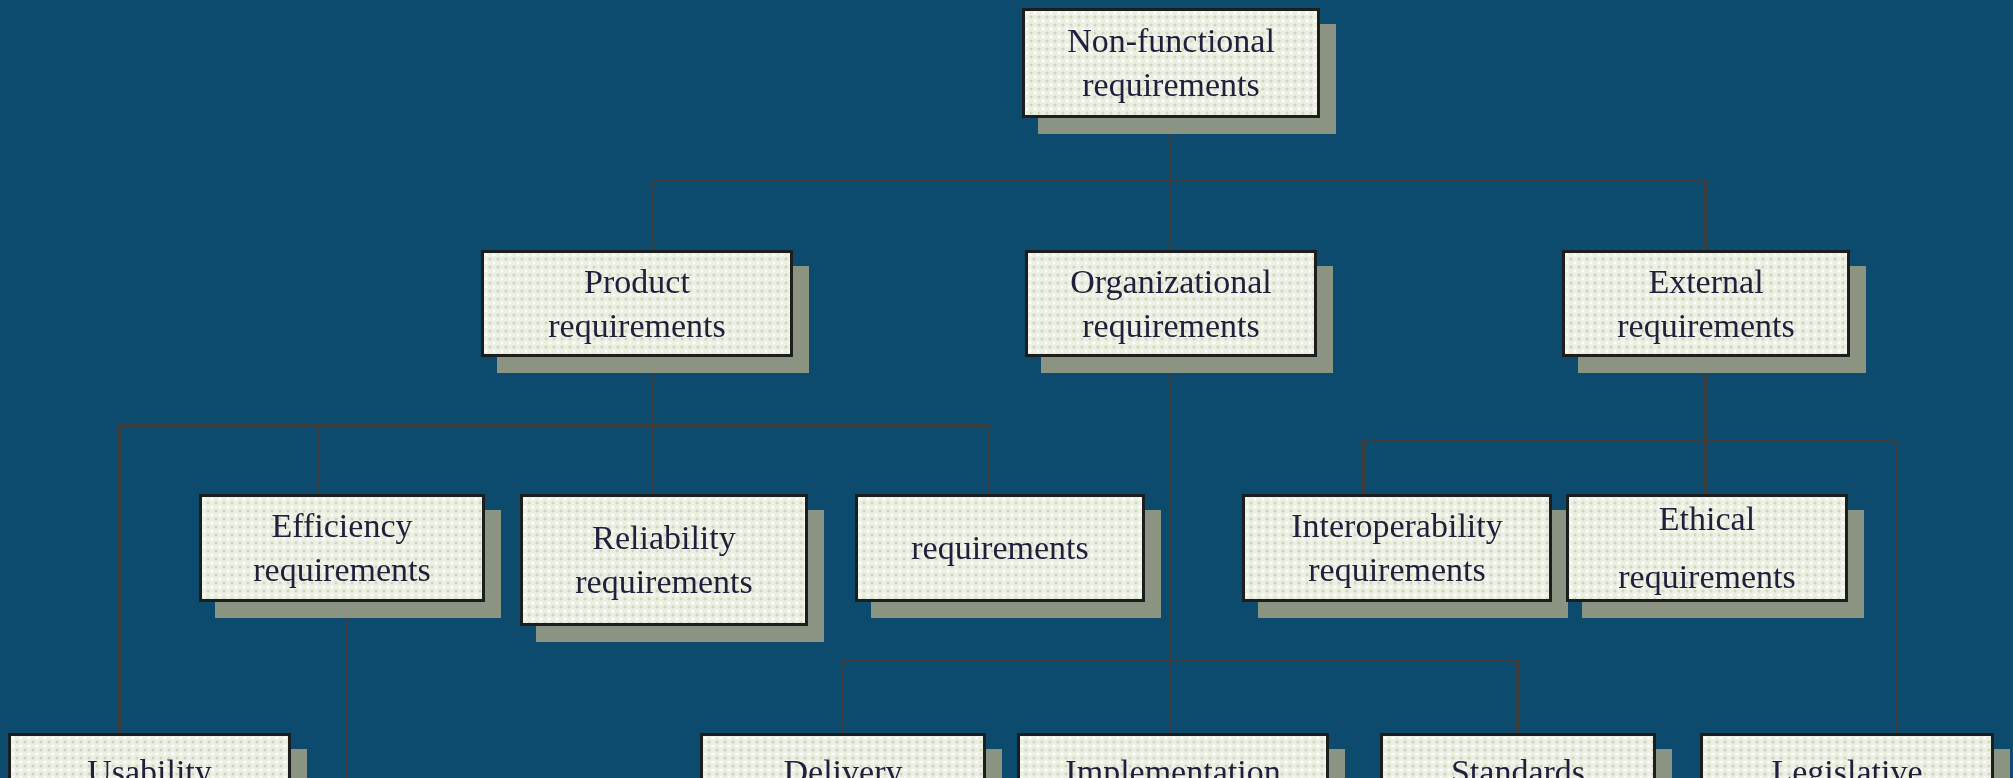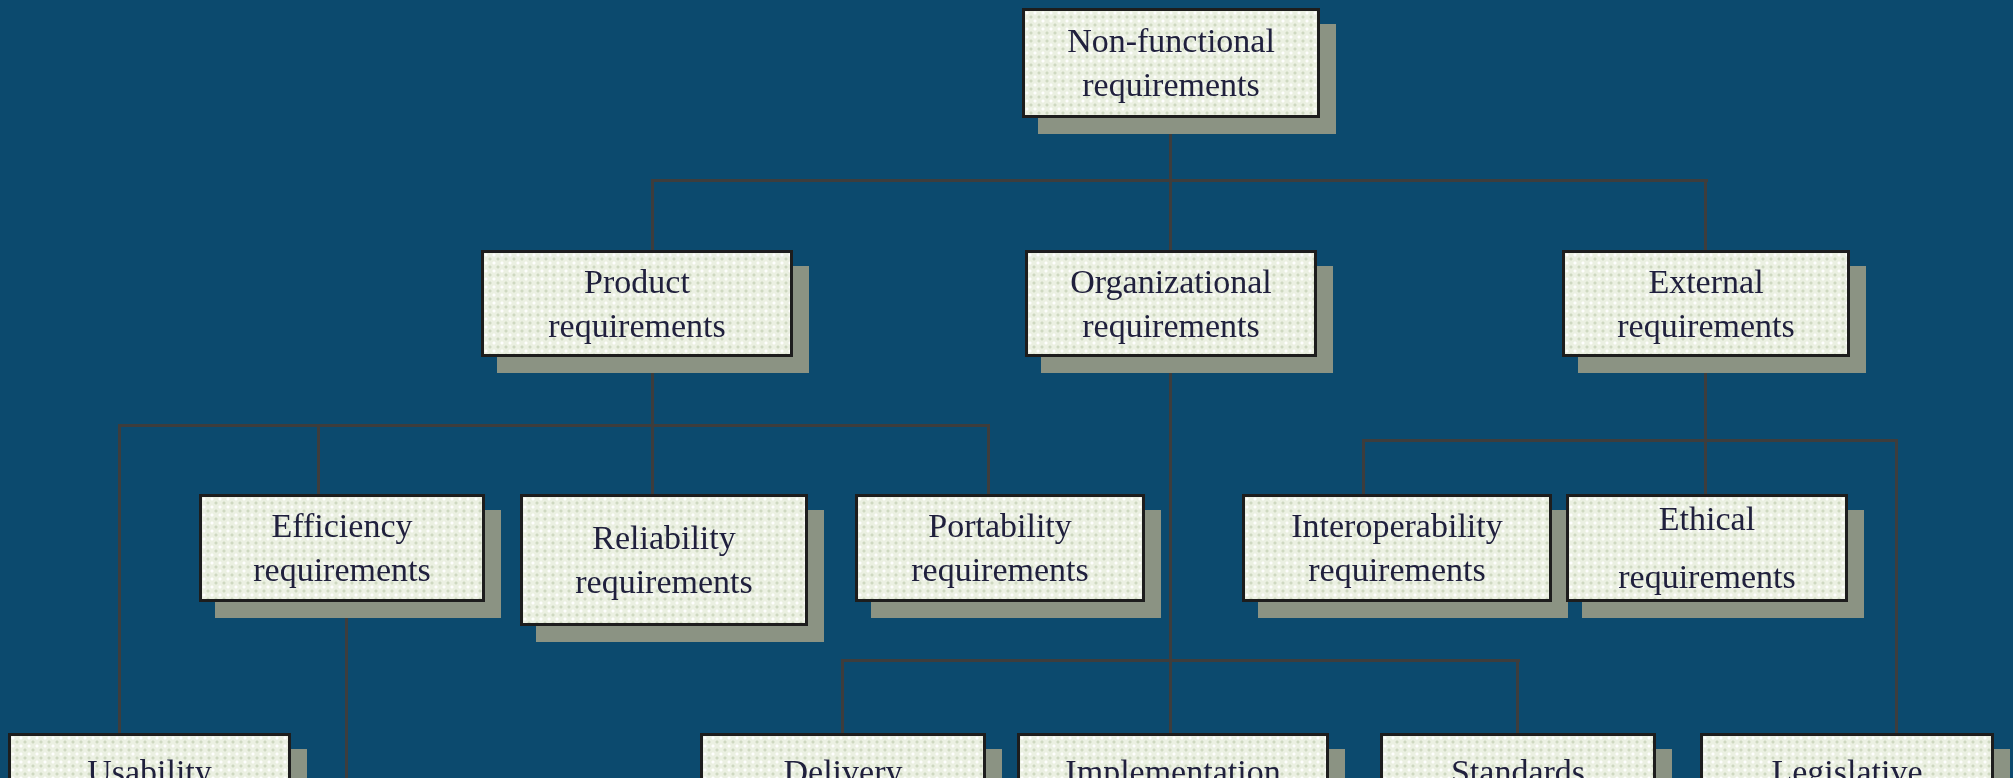--- a/index.html
+++ b/index.html
@@ -129,21 +129,20 @@
 
   <div class="node" id="efficiency">
     <span>Efficiency</span>
     <span>requirements</span>
   </div>
   <div class="node" id="reliability">
     <span>Reliability</span>
     <span>requirements</span>
   </div>
   <div class="node" id="portability">
-    <span>Portability</span>
     <span>requirements</span>
   </div>
   <div class="node" id="interoperability">
     <span>Interoperability</span>
     <span>requirements</span>
   </div>
   <div class="node" id="ethical">
     <span>Ethical</span>
     <span>requirements</span>
   </div>

